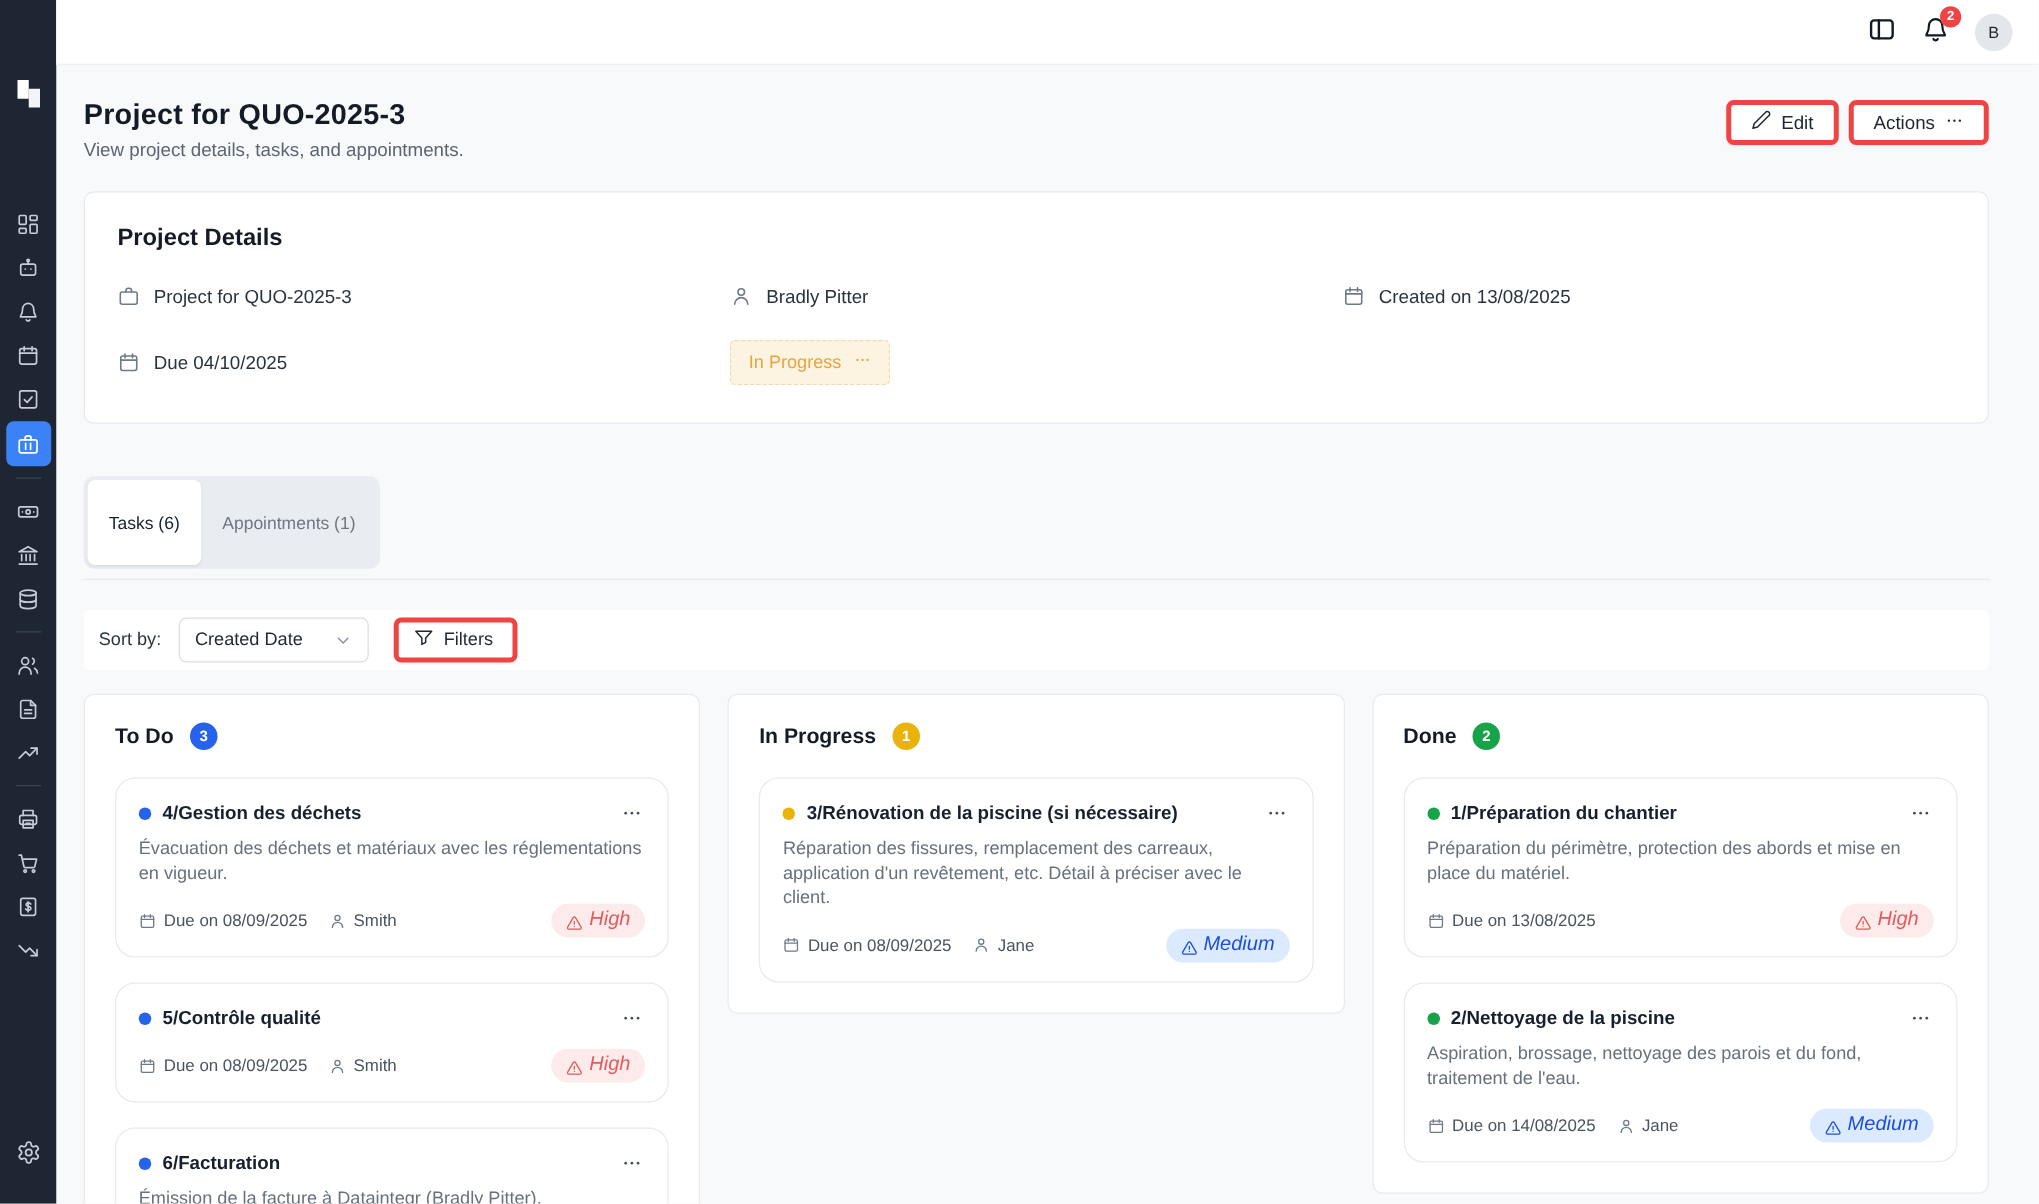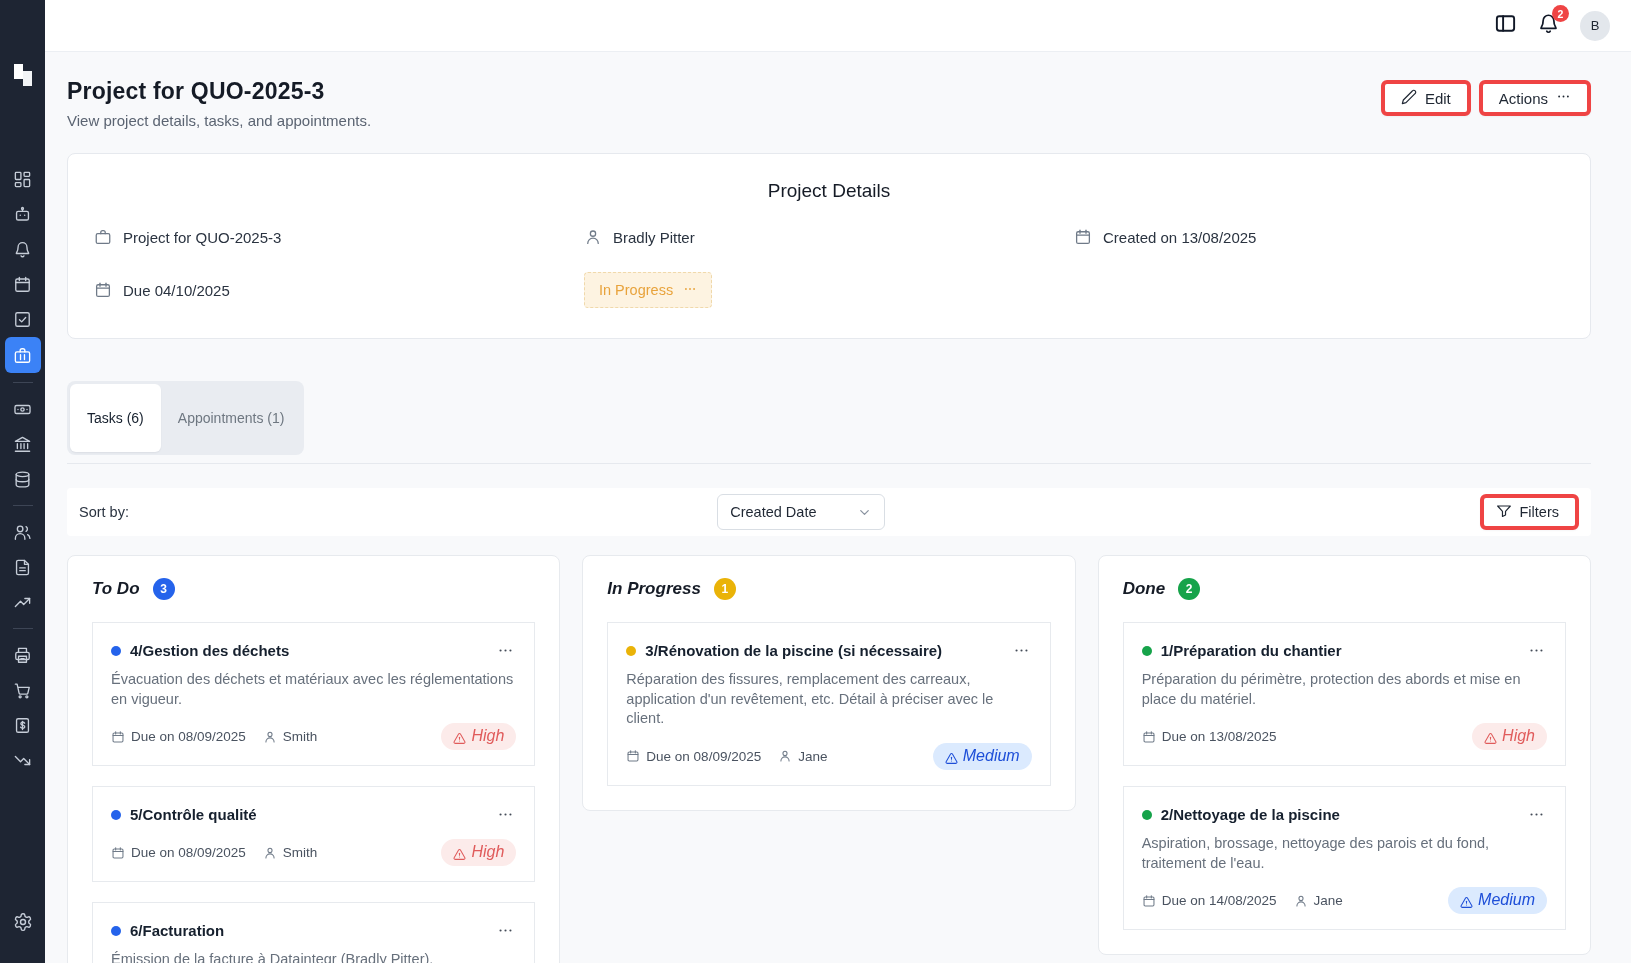--- a/index.html
+++ b/index.html
@@ -48,66 +48,66 @@
   .btn {
     display:inline-flex; align-items:center; gap:8px; height:36px; padding:0 16px;
     background:#fff; border:4px solid #ef4444; border-radius:6px; font-size:15px; color:#1f2733;
     cursor:pointer; box-shadow:0 1px 2px rgba(16,24,40,.04);
   }
   
   .details-card {
     margin-top:24px; background:#fff; border:1px solid #e6e9ee; border-radius:8px;
     padding:26px 26px 30px;
   }
-  .details-title { font-size:19px; font-weight:normal; color:#151b26;text-align:center; }
+  .details-title { font-size:19px; font-weight:bold; color:#151b26; }
   .details-grid {
     margin-top:26px; display:grid; grid-template-columns:1fr 1fr 1fr;
     row-gap:26px; align-items:center;
   }
   .field { display:flex; align-items:center; gap:11px; font-size:15px; color:#2a3340; }
   .field .f-icon { color:#6f7a88; display:flex; flex-shrink:0; }
   .status-badge {
     display:inline-flex; align-items:center; gap:10px; height:36px; padding:0 14px;
     background:#fdf3e1; border:1px dashed #f0d9ab; border-radius:4px;
     color:#e8a33c; font-size:14.5px; cursor:pointer; justify-self:start;
   }
   
   .tabs { margin-top:42px; display:inline-flex; background:#e9ecf1; border-radius:8px; padding:3px; }
   .tab { padding:26px 17px; font-size:14px; color:#6e7781; border-radius:6px; cursor:pointer; white-space:nowrap; }
   .tab.active { background:#fff; color:#16202e; box-shadow:0 1px 2px rgba(16,24,40,.06); }
   .rule { height:1px; background:#e6e9ee; margin-top:8px; }
   
   .toolbar {
     margin-top:24px; background:#fff; border-radius:4px; height:48px;
-    display:flex; align-items:center; padding:0 12px; gap:14px;justify-content:space-between;
+    display:flex; align-items:center; padding:0 12px; gap:14px;
   }
   .sort-label { font-size:14.5px; color:#2a3340; }
   .select {
-    width:168px; height:36px; background:#fff; border:1px solid #d9dee4; border-radius:6px;
+    width:152px; height:36px; background:#fff; border:1px solid #d9dee4; border-radius:6px;
     display:flex; align-items:center; justify-content:space-between; padding:0 12px;
     font-size:14.5px; color:#1f2733; cursor:pointer;
   }
   .select .chev { color:#8a93a0; display:flex; }
   .filters-btn { margin-left:6px; height:36px; font-size:14.5px;padding-left:12px; }
   
   .board { margin-top:19px; display:flex; gap:22px; align-items:flex-start; }
   .column {
     flex:1; background:#fff; border:1px solid #e7eaee; border-radius:8px; padding:22px 24px 24px;
   }
   .col-head { display:flex; align-items:center; gap:13px; }
-  .col-title { font-size:17px; font-weight:bold; color:#151b26;font-style:italic; }
+  .col-title { font-size:17px; font-weight:bold; color:#151b26; }
   .col-count {
     width:22px; height:22px; border-radius:50%; color:#fff; font-size:12px; font-weight:bold;
     display:flex; align-items:center; justify-content:center;
   }
   .count-blue { background:#2563eb; }
   .count-yellow { background:#eab308; }
   .count-green { background:#16a34a; }
   .card {
-    margin-top:20px; background:#fff; border:1px solid #e7eaee; border-radius:0;
+    margin-top:20px; background:#fff; border:1px solid #e7eaee; border-radius:16px;
     padding:17px 18px 15px; cursor:pointer;
   }
   .card:first-of-type { margin-top:22px; }
   .card-head { display:flex; align-items:center; gap:9px; }
   .dot { width:10px; height:10px; border-radius:50%; flex-shrink:0; }
   .dot-blue { background:#2563eb; } .dot-yellow { background:#eab308; } .dot-green { background:#16a34a; }
   .card-title { font-size:15px; font-weight:bold; color:#16202e; flex:1; }
   .more { color:#444c58; display:flex; cursor:pointer; padding:2px; }
   .card-desc { margin-top:9px; font-size:14.5px; color:#67707c; line-height:1.35; }
   .card-footer { margin-top:14px; display:flex; align-items:center; gap:17px; }

